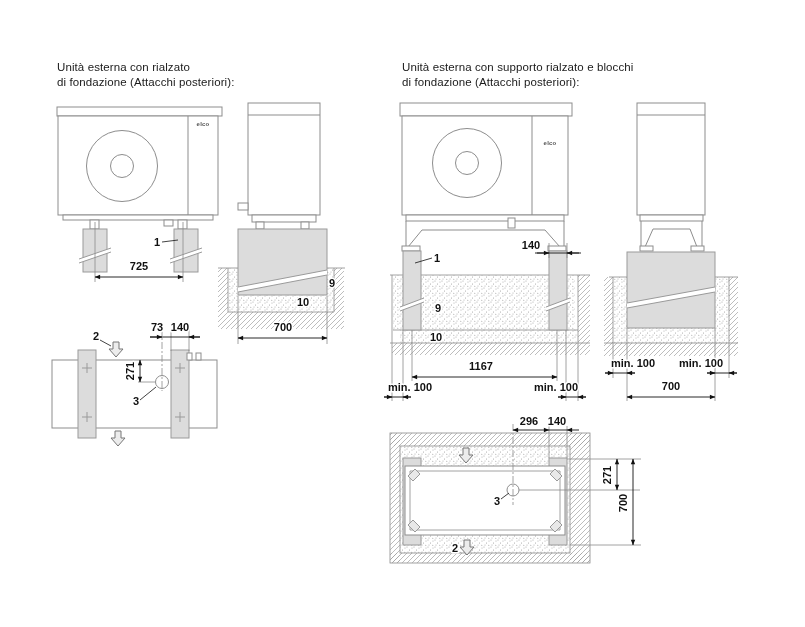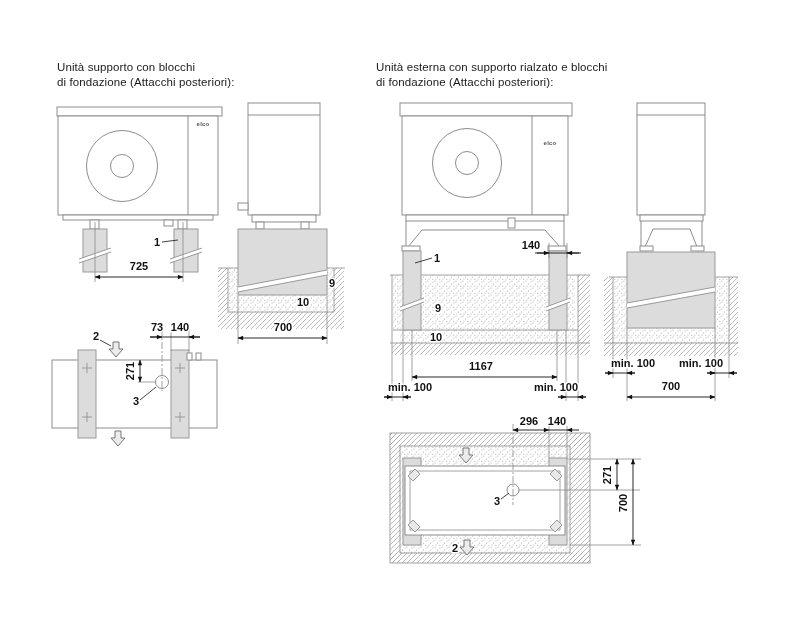--- a/index.html
+++ b/index.html
@@ -22,24 +22,24 @@
   text.logo { font:700 6px "Liberation Sans", sans-serif; fill:#555; letter-spacing:.2px;
               text-anchor:middle; }
   .flow { fill:#ececec; stroke:#777; stroke-width:1; }
 </style>
 </head>
 <body>
 
 <div class="stage">
 
   <div class="title" style="left:57px; top:60px;">
-    <span style="display:block">Unità supporto con blocchi</span>
+    <span style="display:block">Unità esterna con rialzato</span>
     <span style="display:block">di fondazione (Attacchi posteriori):</span>
   </div>
-  <div class="title" style="left:376px; top:60px;">
+  <div class="title" style="left:402px; top:60px;">
     <span style="display:block">Unità esterna con supporto rialzato e blocchi</span>
     <span style="display:block">di fondazione (Attacchi posteriori):</span>
   </div>
 
   <svg width="805" height="627" viewBox="0 0 805 627">
     <defs>
       <marker id="arr" viewBox="0 0 10 10" refX="9.5" refY="5" markerWidth="9" markerHeight="6" orient="auto-start-reverse">
         <path d="M0,1 L10,5 L0,9 z" fill="#111"></path>
       </marker>
       <pattern id="hatch" width="5" height="5" patternUnits="userSpaceOnUse">

